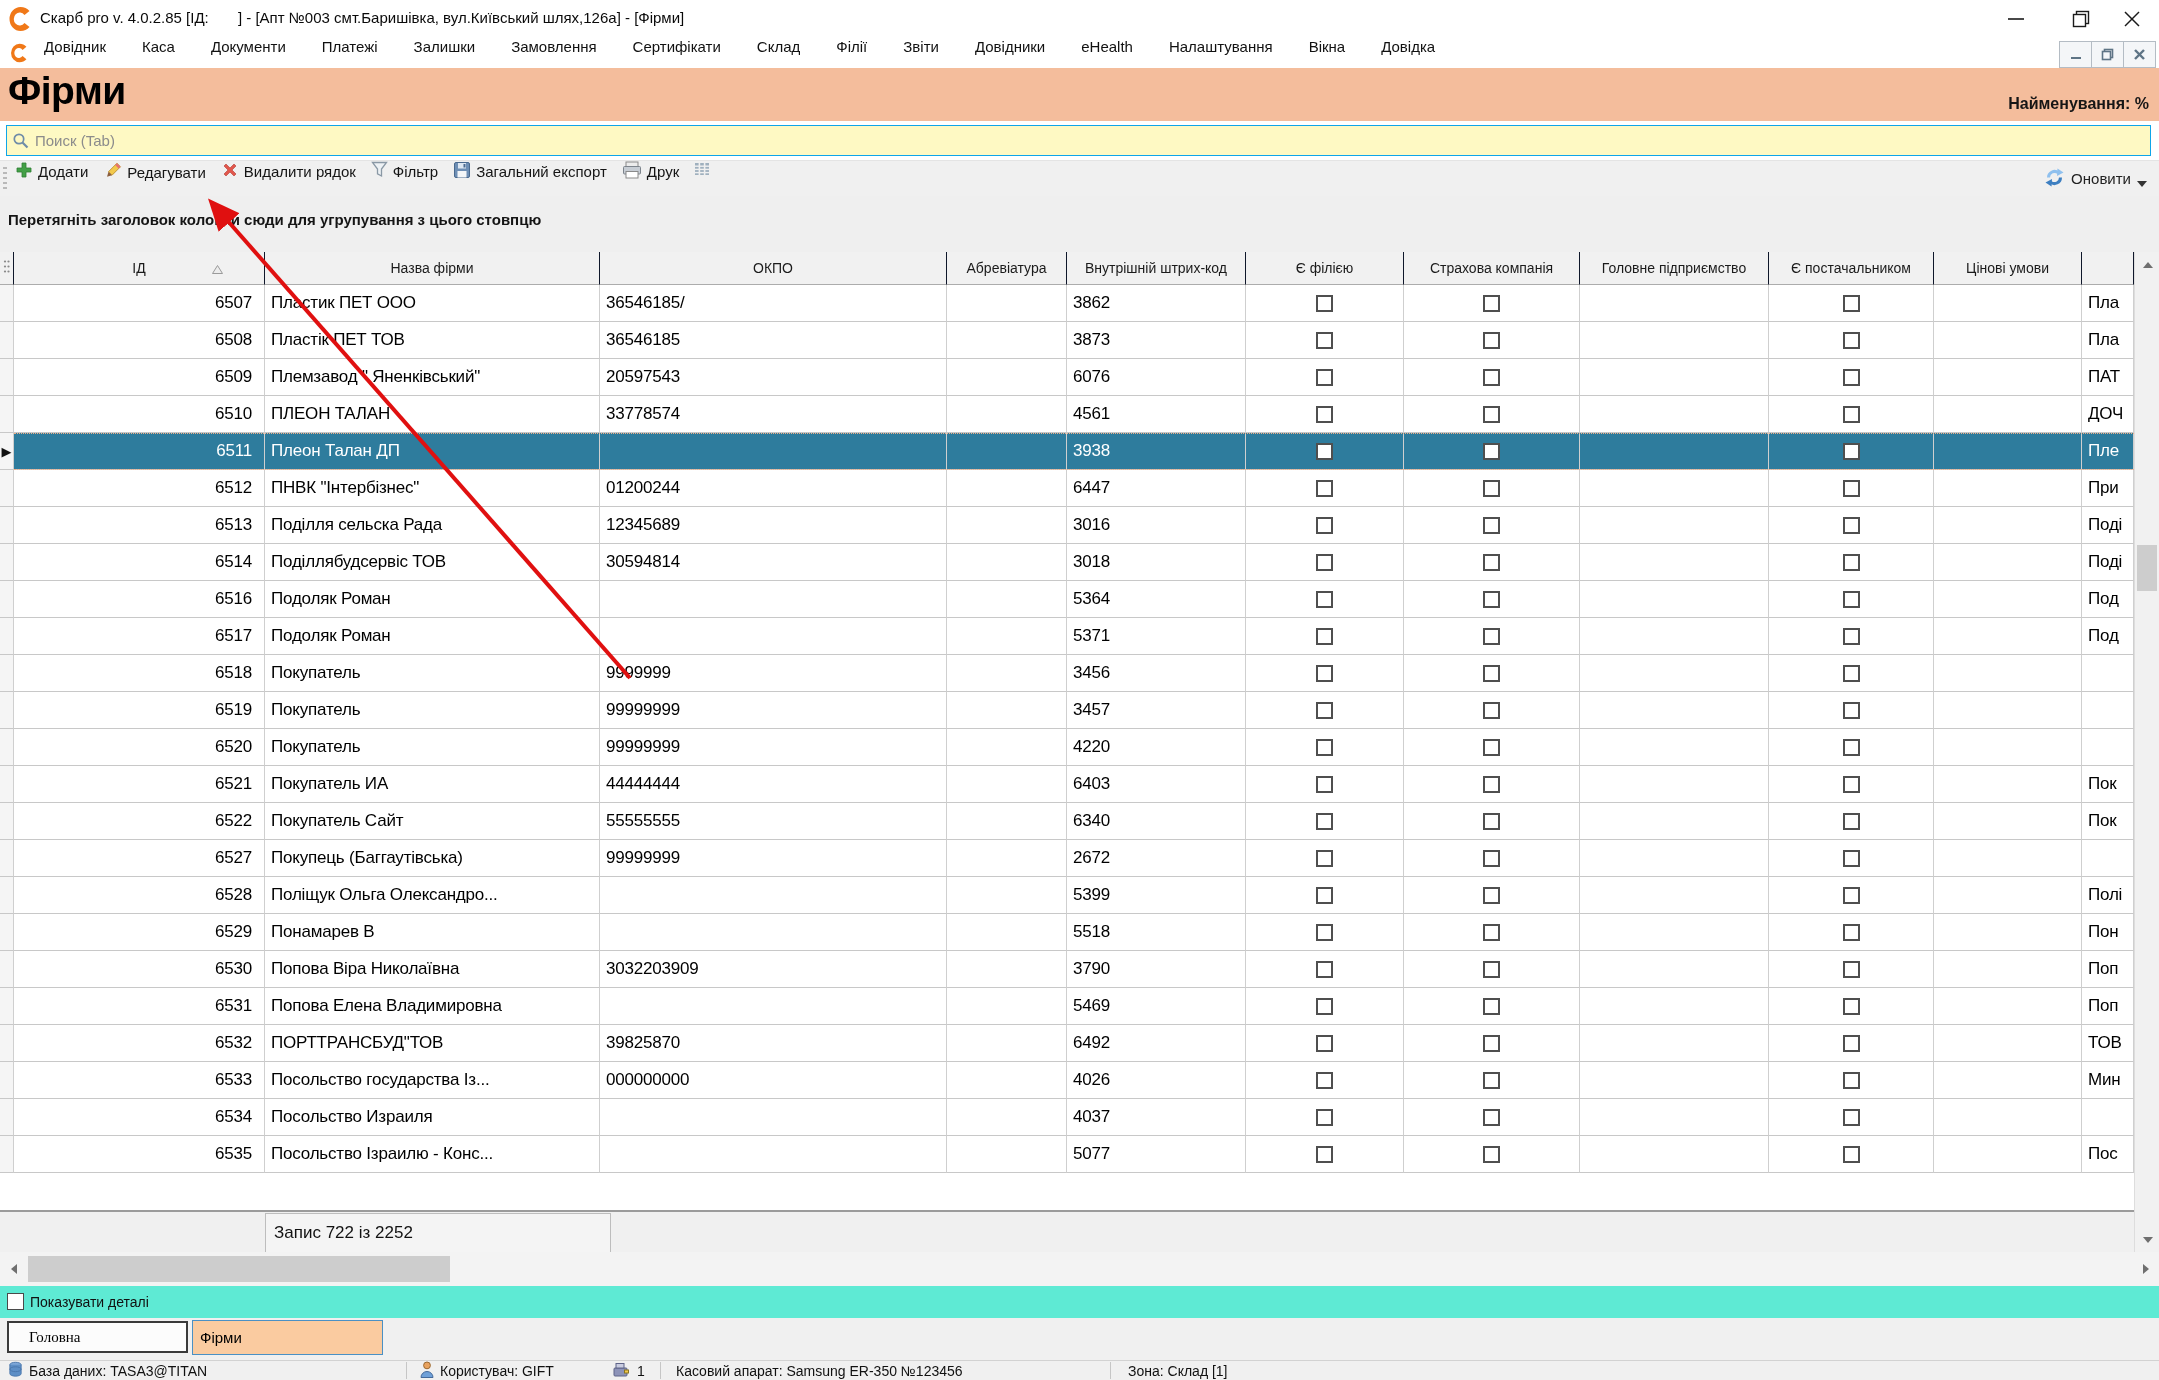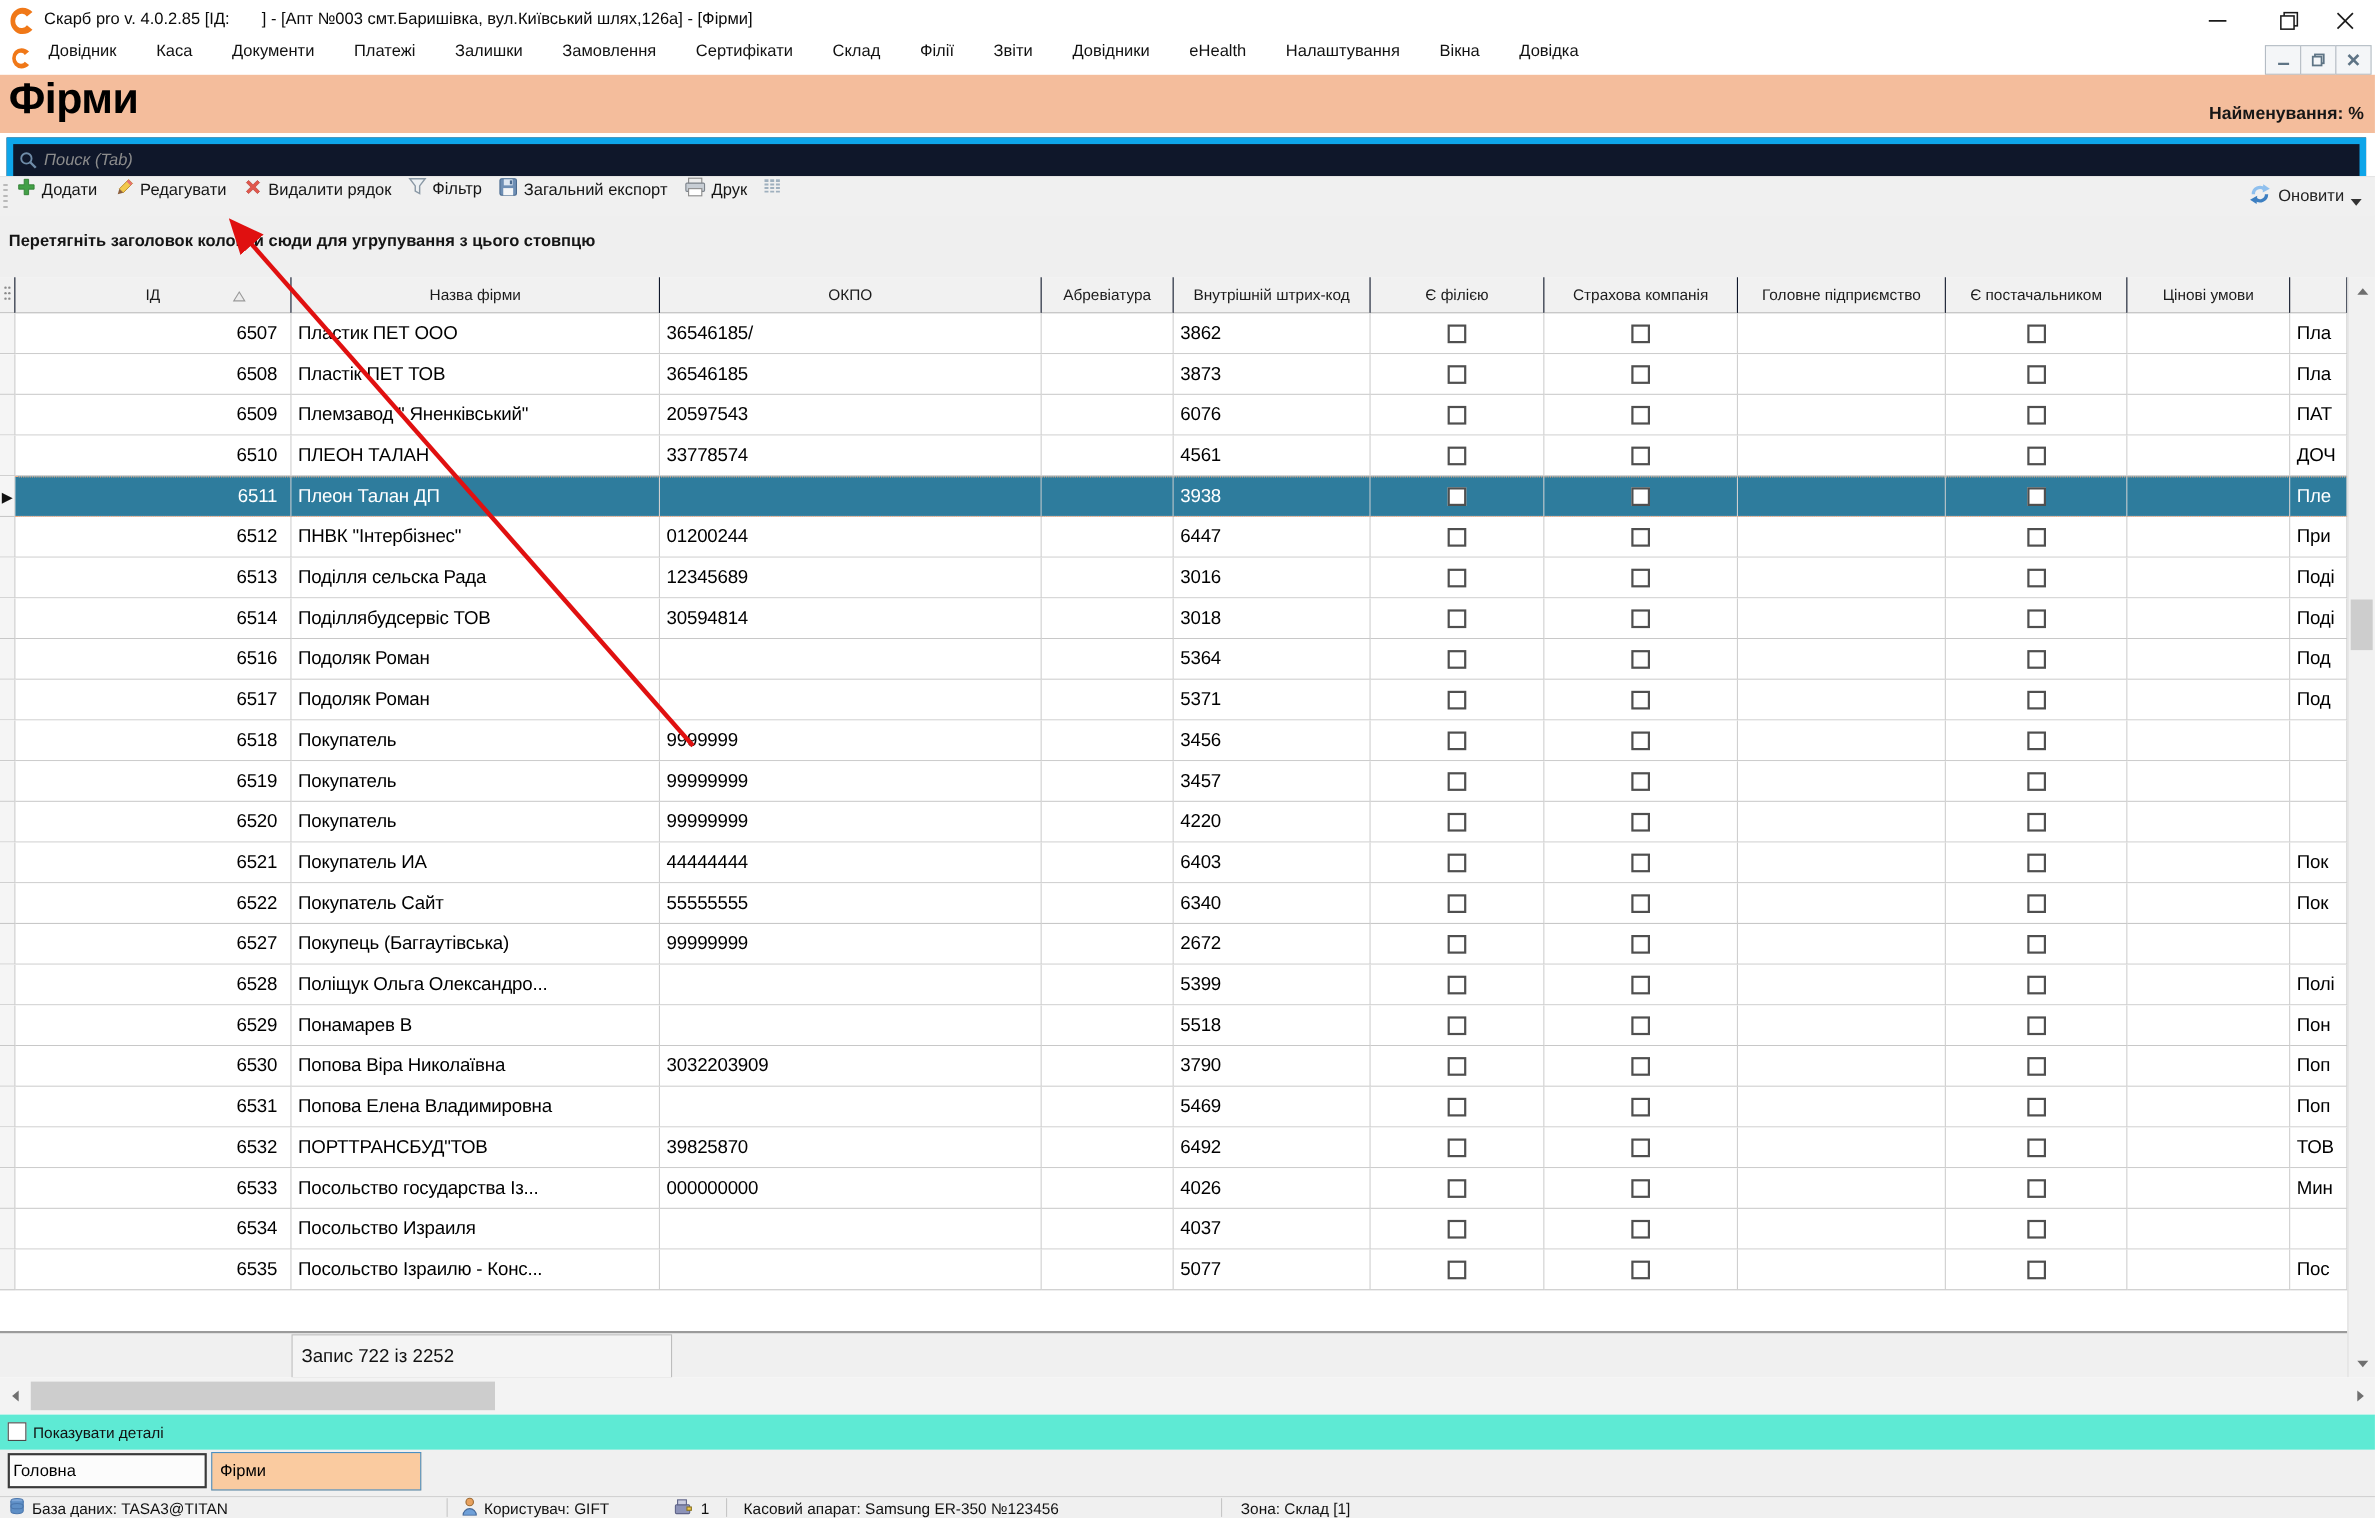--- a/index.html
+++ b/index.html
@@ -23,21 +23,21 @@
   .mdi-btn{width:31px;height:25px;background:#F4F6F8;border:1px solid #B4BCC4;display:flex;
            align-items:center;justify-content:center;margin-left:-1px;}
 
   
   #pageheader{top:68px;height:53px;background:#F4BD9C;}
   #page-title{position:absolute;left:8px;top:1px;font-size:39px;font-weight:bold;letter-spacing:-0.5px;}
   #filter-label{position:absolute;right:10px;bottom:8px;font-size:16px;font-weight:bold;color:#161616;margin-left:38px;}
 
   
   #searchrow{top:121px;height:39px;background:#fff;}
-  #search-box{position:absolute;left:6px;right:8px;top:4px;height:29px;border:6px solid #0ea5e9;background:#0f172a;font-style:italic;}
+  #search-box{position:absolute;left:6px;right:8px;top:4px;height:29px;border:1px solid #0ea5e9;background:#fef9c3;}
   #search-box .sicon{position:absolute;left:5px;top:6px;}
   #search-placeholder{position:absolute;left:28px;top:0;line-height:29px;font-size:15px;color:#8C8C8C;}
 
   
   #toolbar{top:160px;height:36px;background:#F0F0F0;border-top:1px solid #E4E4E4;}
   .grip{position:absolute;left:3px;top:6px;width:4px;height:24px;
         background:repeating-linear-gradient(#B9B9B9 0 2px,transparent 2px 5px);}
   #tb-items{position:absolute;left:15px;top:0;height:35px;display:flex;align-items:flex-start;gap:15px;}
   .tb-item{display:flex;align-items:center;gap:5px;font-size:15px;color:#151515;cursor:default;}
   #tb-refresh{position:absolute;right:12px;top:0;height:35px;display:flex;align-items:center;gap:6px;
@@ -87,21 +87,21 @@
   .hs-btn{position:absolute;top:0;width:27px;height:34px;display:flex;align-items:center;justify-content:center;}
   #hs-left{left:0;} #hs-right{right:0;}
   #hs-thumb{position:absolute;left:28px;top:4px;width:422px;height:26px;background:#CDCDCD;}
 
   
   #detailsrow{top:1286px;height:32px;background:#5eead4;}
   #details-chk{position:absolute;left:7px;top:7px;width:15px;height:15px;border:1px solid #4A4A4A;background:#fff;}
   #details-label{position:absolute;left:30px;top:8px;font-size:14px;color:#111;}
   #tabsrow{top:1318px;height:42px;background:#F0F0F0;}
   #tab-main{position:absolute;left:7px;top:3px;width:181px;height:32px;background:#FCFCFC;border:2px solid #3A3A3A;
-            display:flex;align-items:center;padding-left:3px;font-size:15px;box-sizing:border-box;}
+            display:flex;align-items:center;padding-left:20px;font-size:15px;box-sizing:border-box;font-family:Liberation Serif, serif;}
   #tab-firms{position:absolute;left:192px;top:2px;width:191px;height:35px;background:#FACBA0;border:1px solid #4A90C4;
             display:flex;align-items:center;padding-left:7px;font-size:15px;box-sizing:border-box;}
 
   
   #statusbar{top:1360px;height:20px;background:#F0F0F0;border-top:1px solid #D2D2D2;box-sizing:border-box;font-size:14px;color:#111;}
   .sb-item{position:absolute;top:1px;display:flex;align-items:center;gap:6px;height:18px;}
   .sb-sep{position:absolute;top:1px;width:1px;height:17px;background:#C6C6C6;}
 
   #arrow-overlay{position:absolute;left:0;top:0;z-index:60;pointer-events:none;}
 </style>

